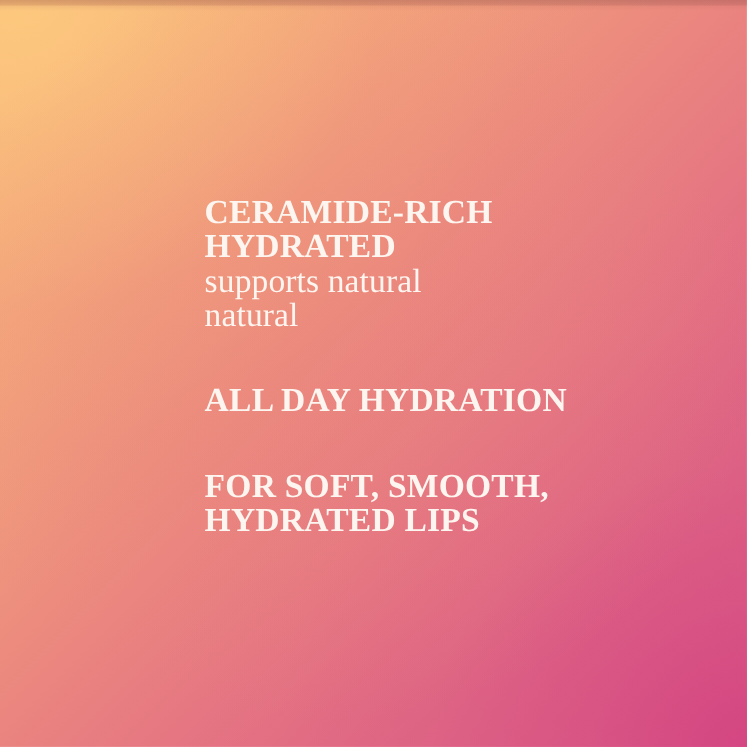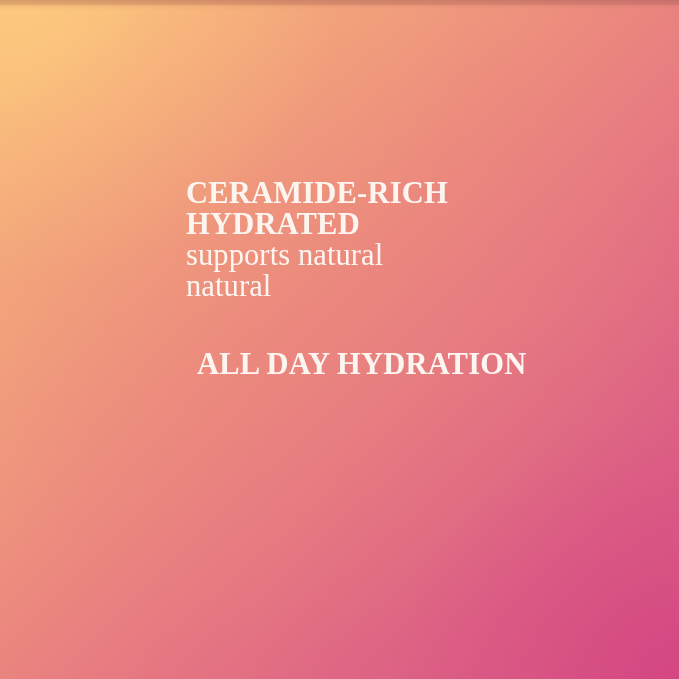--- a/index.html
+++ b/index.html
@@ -85,21 +85,21 @@
 
   
   .copy {
     position: absolute;
     left: 186px;
     top: 178px;
     width: 430px;
     font-family: Liberation Serif, serif;
   }
   .block { margin: 0; }
-  .block + .block { margin-top: 47px; margin-left: 11px; }
+  .block + .block { margin-top: 47px; }
 
   .line {
     margin: 0;
     color: #fdf6f0;
     font-size: 30.5px;
     line-height: 31px;
     letter-spacing: 0.1px;
     white-space: pre;
   }
   .line.bold {
@@ -129,15 +129,19 @@
       <p class="line bold">CERAMIDE-RICH</p>
       <p class="line bold">HYDRATED</p>
       <p class="line regular">supports natural</p>
       <p class="line regular">natural</p>
     </div>
 
     <div class="block">
       <p class="line bold">ALL DAY HYDRATION</p>
     </div>
 
+    <div class="block">
+      <p class="line bold">FOR SOFT, SMOOTH,</p>
+      <p class="line bold">HYDRATED LIPS</p>
+    </div>
 
   </div>
 </div>
 
 </body></html>

